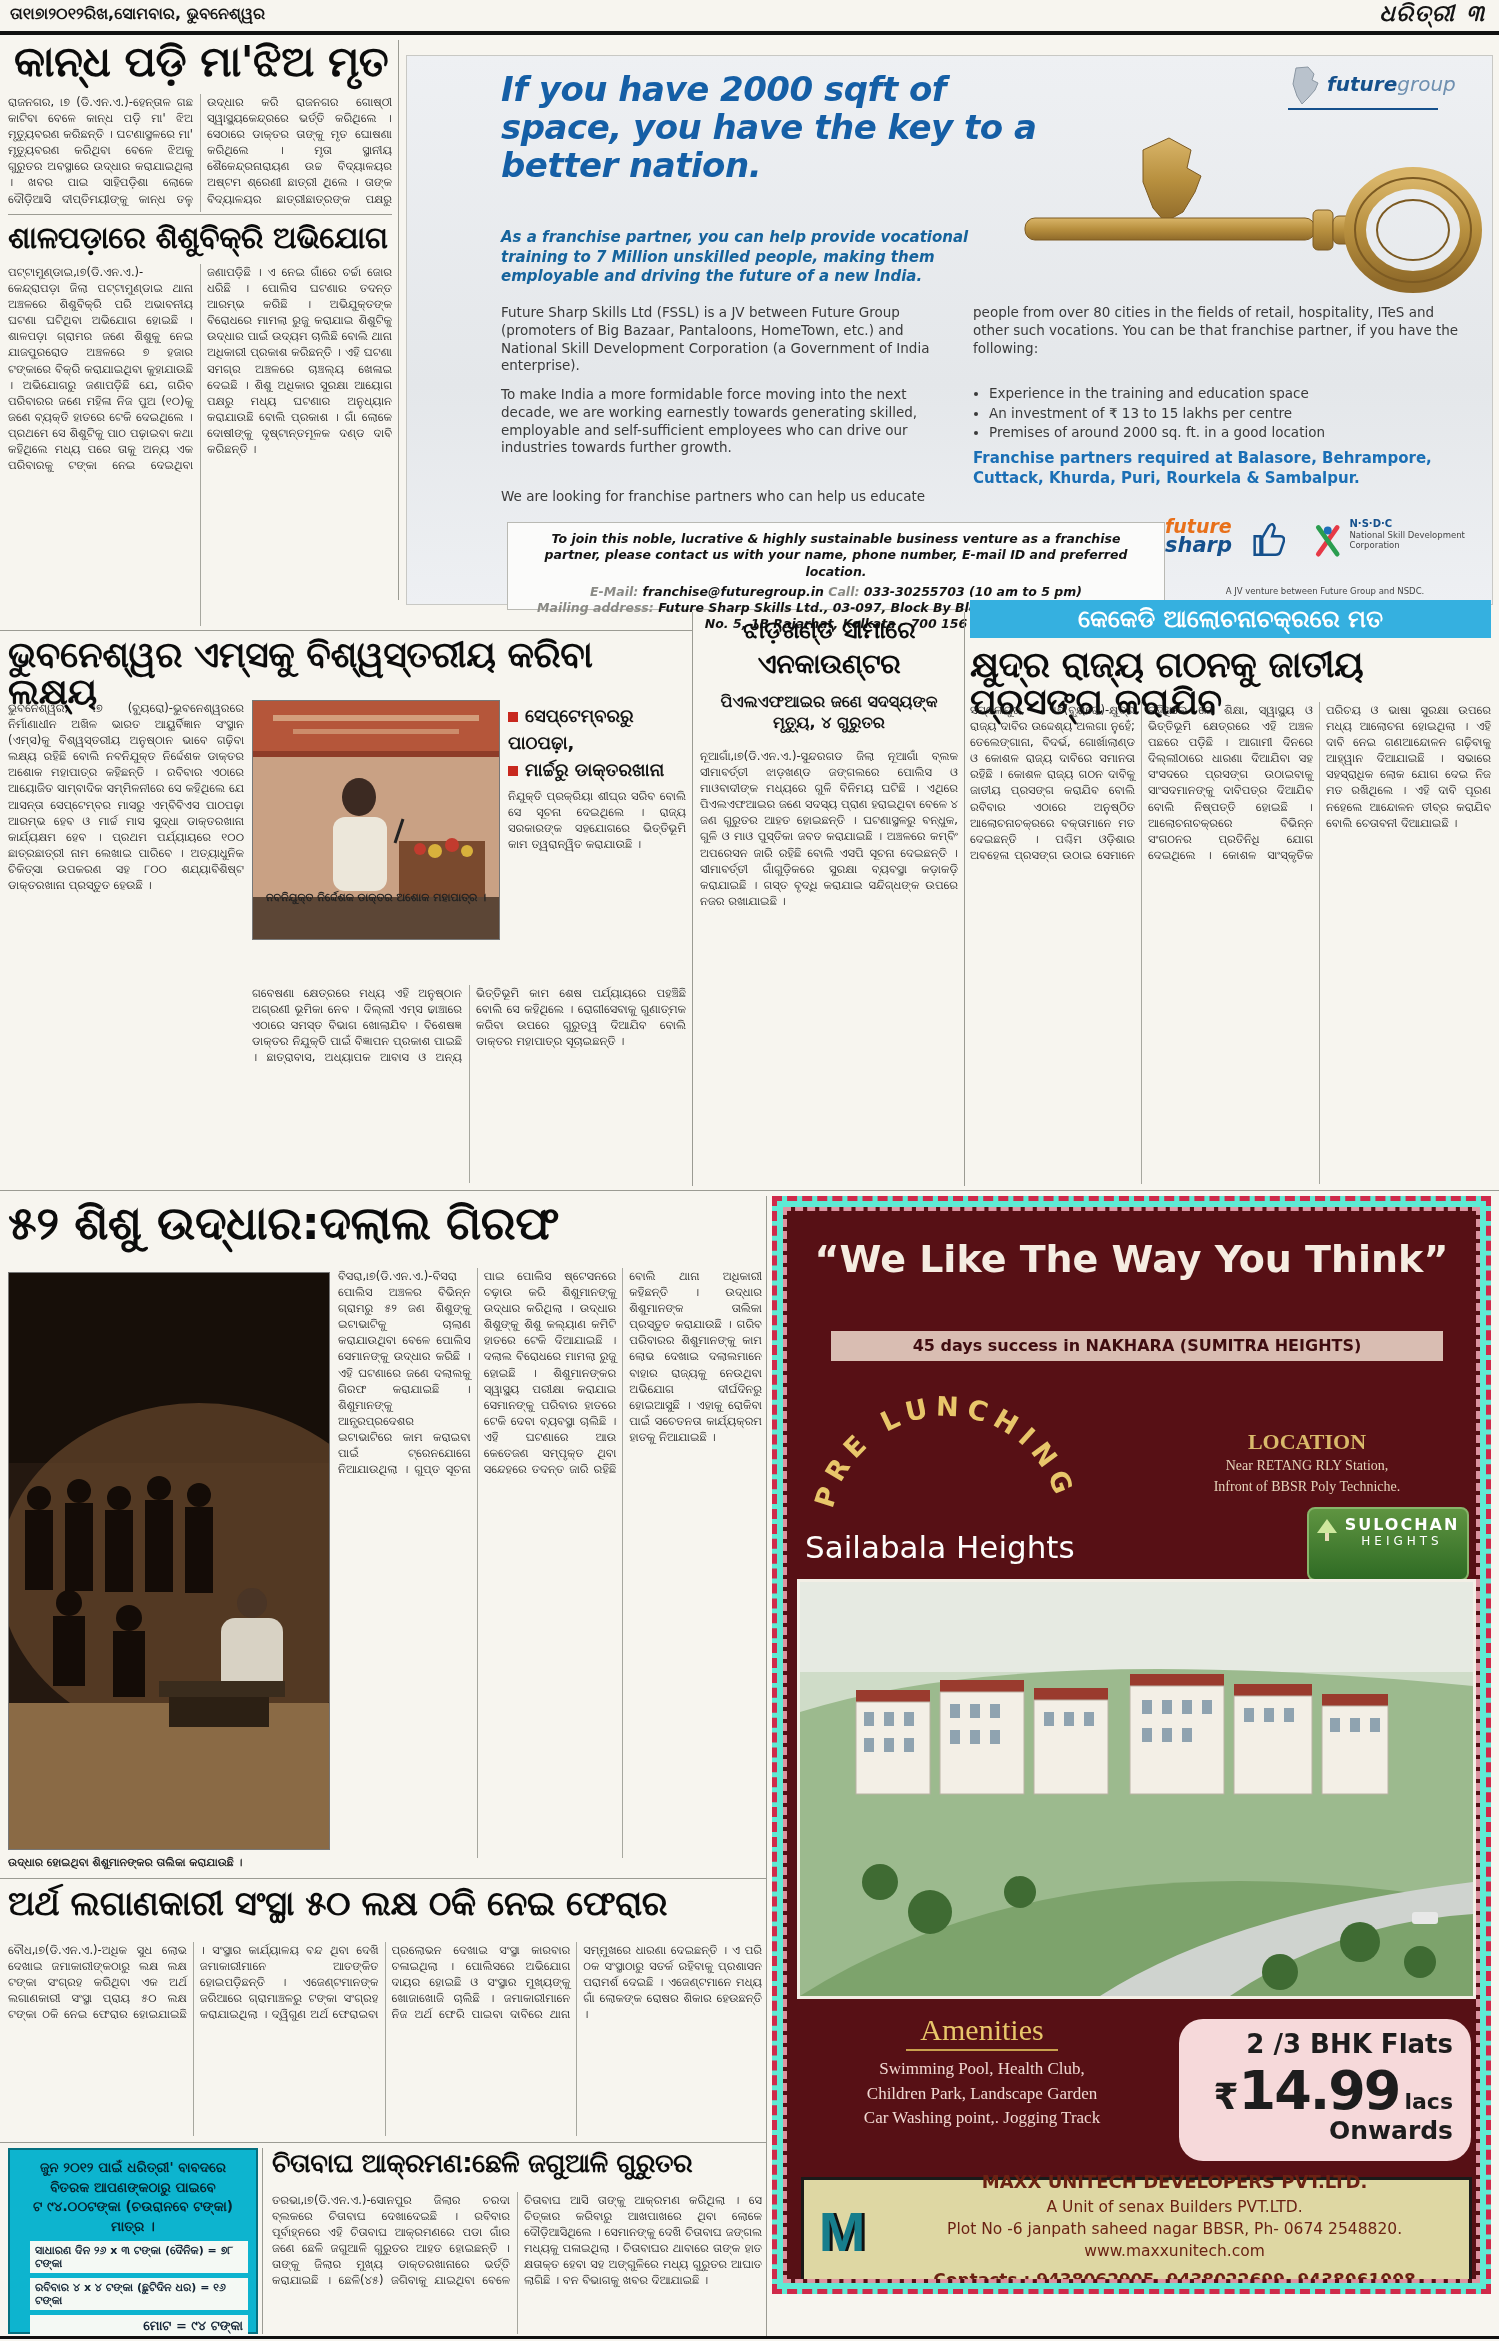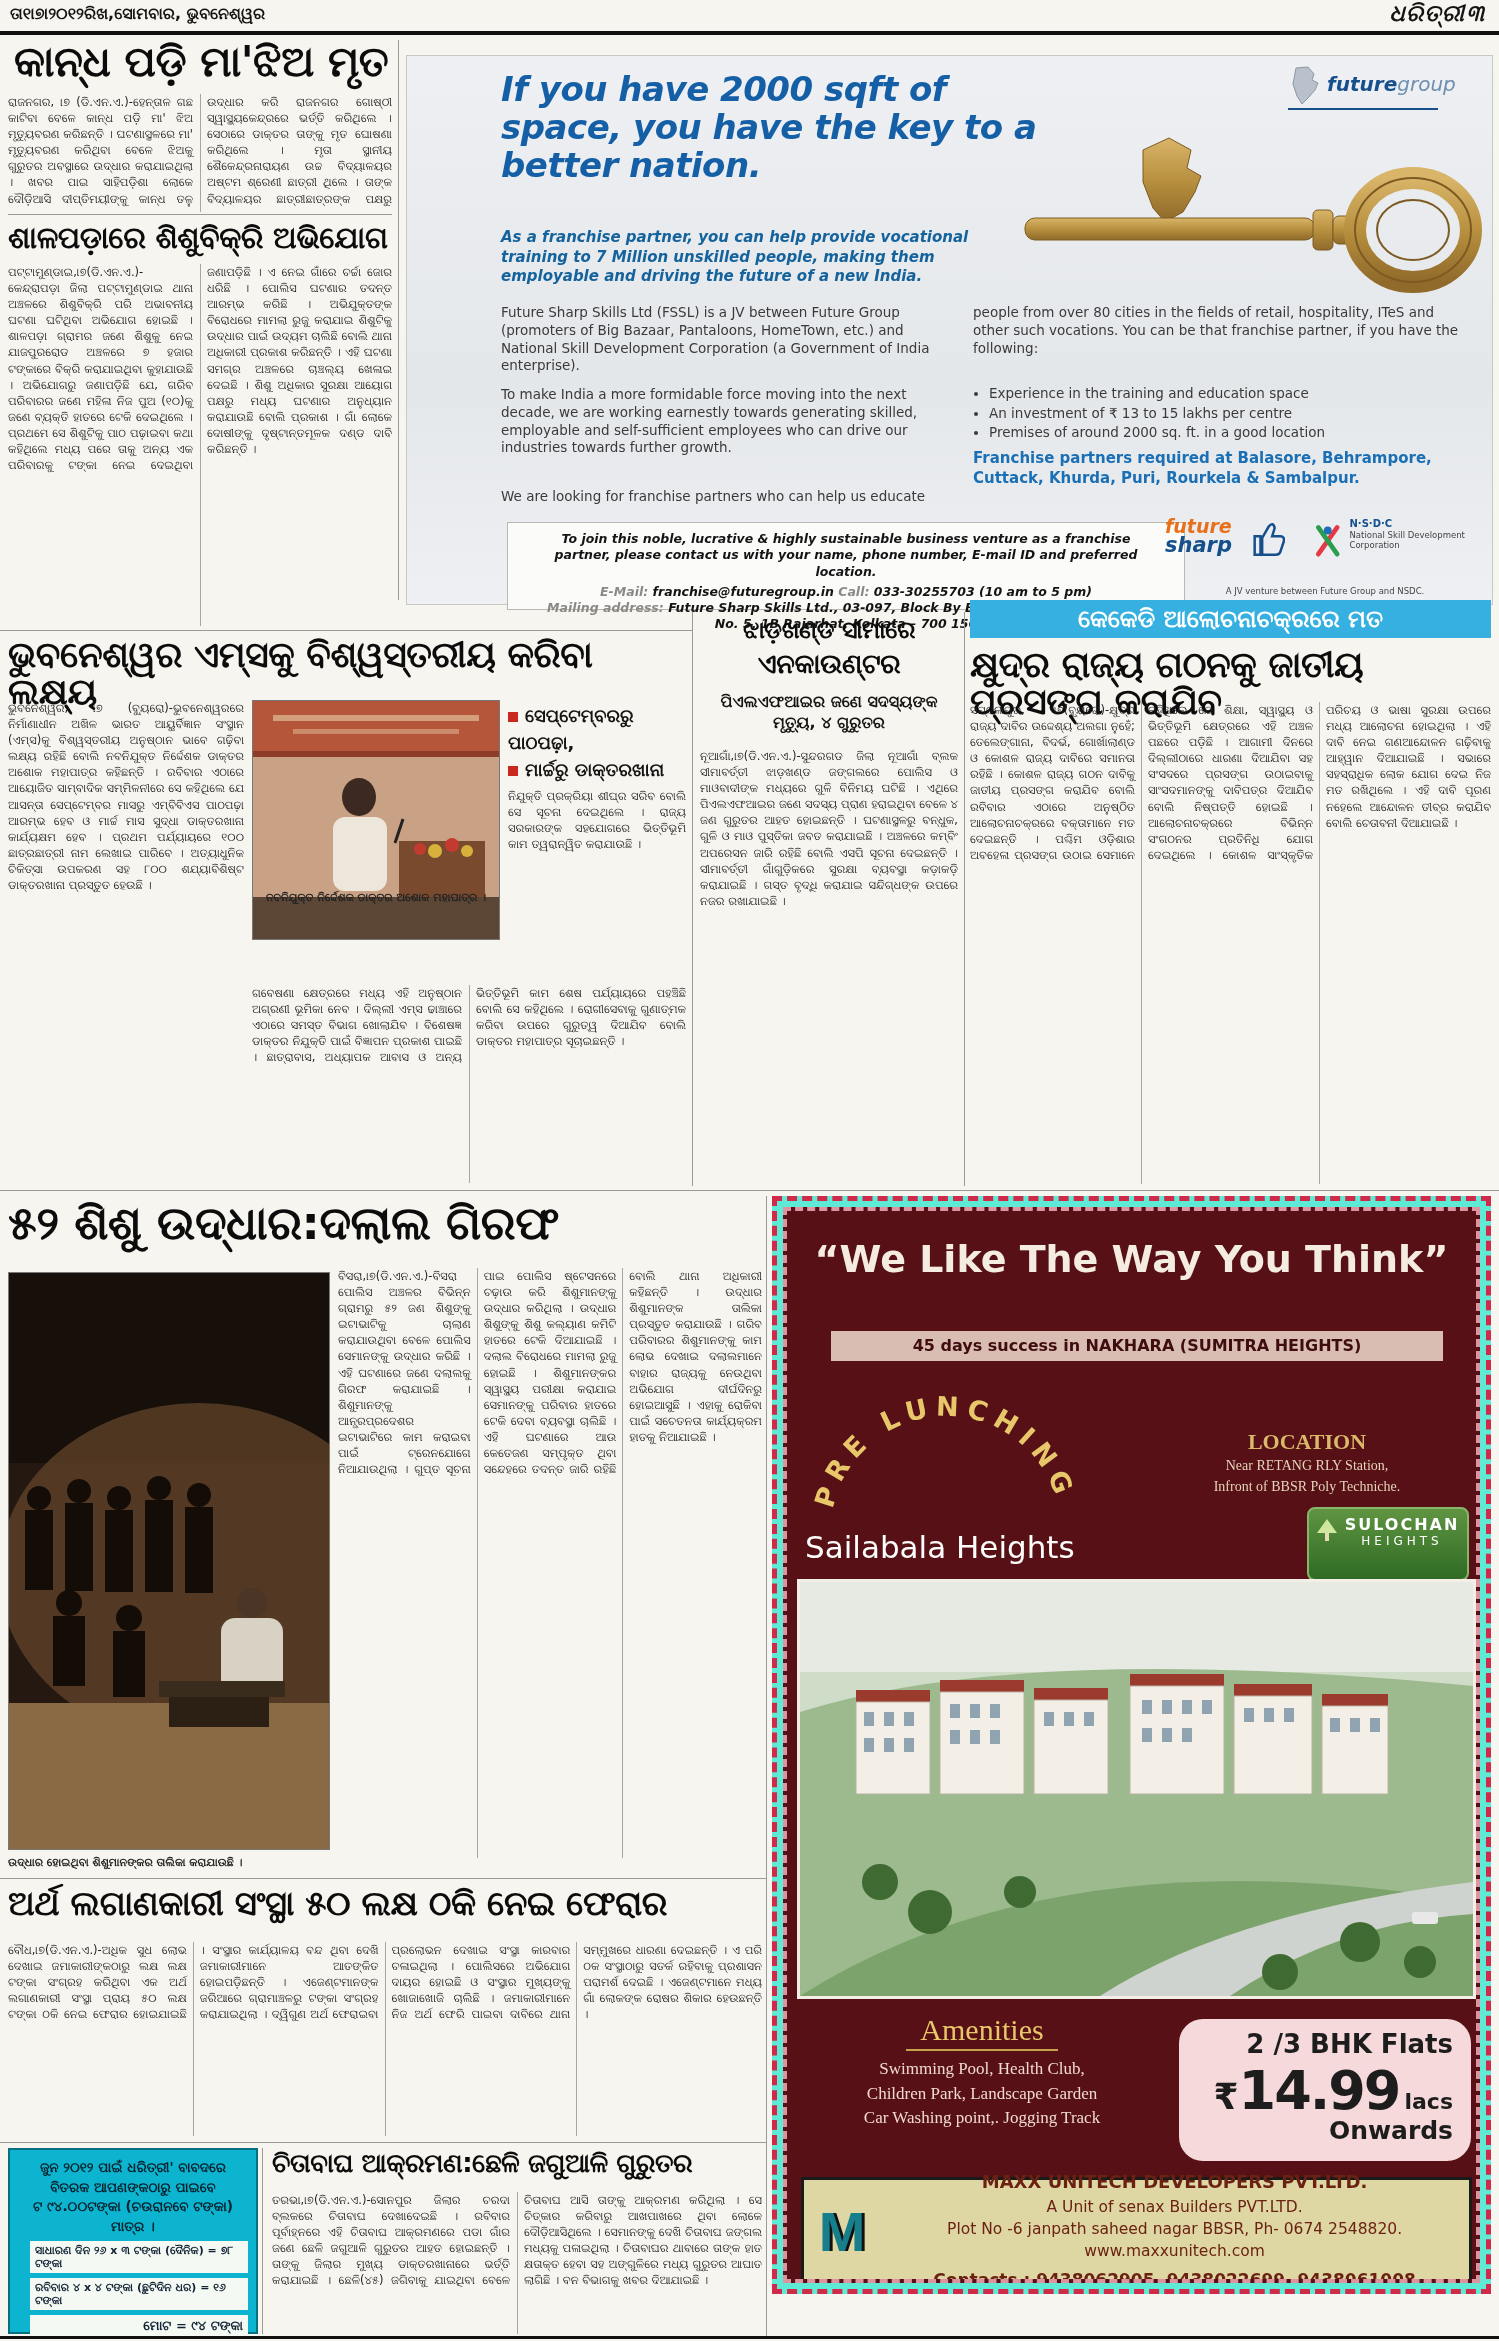--- a/index.html
+++ b/index.html
@@ -17,21 +17,21 @@
   .caption{font-size:11px;font-weight:bold;color:#222;}
   .masthead{font-size:16px;font-weight:bold;}
   .brand{font-size:23px;font-weight:bold;font-style:italic;letter-spacing:1px;}
   
   .fad{background:linear-gradient(180deg,#eef0f3 0%,#e4e7ea 60%,#eef0f3 100%);border:1px solid #c8c8c4;}
   .fad-head{color:#155fa6;font-style:italic;font-weight:bold;font-size:34px;line-height:1.12;letter-spacing:-0.5px;}
   .fad-sub{color:#15639c;font-style:italic;font-weight:bold;font-size:15px;line-height:1.3;}
   .fad-p{font-size:13.5px;line-height:1.32;color:#3a3a3a;text-align:left;}
   .fad-blue{color:#1a6fb5;font-weight:bold;font-size:15px;line-height:1.35;}
   .fad-bullets{font-size:13.5px;color:#3a3a3a;line-height:1.45;margin:20px 0 0 0;padding-left:16px;}
-  .fad-contact{background:#fbfbfa;border:1px solid #b9b9b3;text-align:center;padding:8px 28px;}
+  .fad-contact{background:#fbfbfa;border:1px solid #b9b9b3;text-align:center;padding:8px 18px;}
   .fad-it{font-style:italic;font-weight:bold;font-size:12.5px;color:#141414;line-height:1.3;}
   .fad-lbl{color:#8a8a85;}
   .fglogo{color:#15508c;font-weight:bold;font-style:italic;font-size:20px;letter-spacing:0;}
   .fglogo .lt{color:#6e8fb0;font-weight:normal;}
   
   .kicker{background:#35b0e0;color:#fff;font-weight:bold;font-size:24px;text-align:center;line-height:38px;}
   
   .realty{border:5px dashed #cf2a4a;background:#5eead4;padding:6px;box-sizing:border-box;}
   .realty-in{position:relative;width:100%;height:100%;background:#571015;border:4px dashed #dd93a0;box-sizing:border-box;overflow:hidden;}
   .rq{color:#f5ece1;font-weight:bold;font-size:38px;text-align:center;letter-spacing:0;}
@@ -60,21 +60,21 @@
   .nsdc-s{font-size:8.5px;color:#444;line-height:1.2;}
   .sharp-f{color:#e8701a;font-weight:bold;font-style:italic;font-size:19px;line-height:0.9;}
   .sharp-s{color:#15508c;font-weight:bold;font-style:italic;font-size:21px;line-height:1;}
 </style>
 </head>
 <body>
 
 <div class="page">
 
   <div class="abs masthead" style="left:10px;top:4px;width:900px;">ତା୧୲୭୲୨୦୧୨ରିଖ,ସୋମବାର, ଭୁବନେଶ୍ୱର</div>
-  <div class="abs brand" style="right:34px;top:0px;margin-left:45px;">ଧରିତ୍ରୀ</div>
+  <div class="abs brand" style="right:44px;top:0px;margin-left:45px;">ଧରିତ୍ରୀ</div>
   <div class="abs brand" style="right:14px;top:0px;">୩</div>
   <div class="abs rule" style="left:0;top:31px;width:1499px;height:4px;"></div>
 
   <div class="abs head" style="left:8px;top:40px;width:384px;font-size:42px;margin-left:6px;">କାନ୍ଧ ପଡ଼ି ମା'ଝିଅ ମୃତ</div>
   <div class="abs tx c2" style="left:8px;top:94px;width:384px;height:118px;">ରାଜନଗର, ୲୭ (ଡି.ଏନ.ଏ.)-ହେନ୍ତାଳ ଗଛ କାଟିବା ବେଳେ କାନ୍ଧ ପଡ଼ି ମା' ଝିଅ ମୃତ୍ୟୁବରଣ କରିଛନ୍ତି । ଘଟଣାସ୍ଥଳରେ ମା' ମୃତ୍ୟୁବରଣ କରିଥିବା ବେଳେ ଝିଅକୁ ଗୁରୁତର ଅବସ୍ଥାରେ ଉଦ୍ଧାର କରାଯାଇଥିଲା । ଖବର ପାଇ ସାହିପଡ଼ିଶା ଲୋକେ ଦୌଡ଼ିଆସି ଦୀପ୍ତିମୟୀଙ୍କୁ କାନ୍ଧ ତଳୁ ଉଦ୍ଧାର କରି ରାଜନଗର ଗୋଷ୍ଠୀ ସ୍ୱାସ୍ଥ୍ୟକେନ୍ଦ୍ରରେ ଭର୍ତ୍ତି କରିଥିଲେ । ସେଠାରେ ଡାକ୍ତର ତାଙ୍କୁ ମୃତ ଘୋଷଣା କରିଥିଲେ । ମୃତା ସ୍ଥାନୀୟ ଶୈକେନ୍ଦ୍ରନାରାୟଣ ଉଚ୍ଚ ବିଦ୍ୟାଳୟର ଅଷ୍ଟମ ଶ୍ରେଣୀ ଛାତ୍ରୀ ଥିଲେ । ତାଙ୍କ ବିଦ୍ୟାଳୟର ଛାତ୍ରୀଛାତ୍ରଙ୍କ ପକ୍ଷରୁ ଶୋକ ପ୍ରକାଶ କରାଯାଇଛି । ଏ ସମ୍ପର୍କରେ କେନ୍ଦ୍ରାପଡ଼ା ଜିଲାପାଳ ପ୍ରଦୀପ୍ତ କୁମାର ମହାପାତ୍ର ମୃତକଙ୍କ ପରିବାରକୁ ରେଡ଼କ୍ରସ ପାଣ୍ଠିରୁ ଅର୍ଥ ପ୍ରଦାନ କରିଛନ୍ତି ।</div>
 
   <div class="hrule" style="left:8px;top:214px;width:384px;"></div>
   <div class="abs head" style="left:8px;top:222px;width:384px;font-size:30px;">ଶାଳପଡ଼ାରେ ଶିଶୁବିକ୍ରି ଅଭିଯୋଗ</div>
   <div class="abs tx c2" style="left:8px;top:264px;width:384px;height:362px;">ପଟ୍ଟାମୁଣ୍ଡାଇ,୲୭(ଡି.ଏନ.ଏ.)-କେନ୍ଦ୍ରାପଡ଼ା ଜିଲା ପଟ୍ଟାମୁଣ୍ଡାଇ ଥାନା ଅଞ୍ଚଳରେ ଶିଶୁବିକ୍ରି ପରି ଅଭାବନୀୟ ଘଟଣା ଘଟିଥିବା ଅଭିଯୋଗ ହୋଇଛି । ଶାଳପଡ଼ା ଗ୍ରାମର ଜଣେ ଶିଶୁକୁ ନେଇ ଯାଜପୁରରୋଡ ଅଞ୍ଚଳରେ ୭ ହଜାର ଟଙ୍କାରେ ବିକ୍ରି କରାଯାଇଥିବା କୁହାଯାଉଛି । ଅଭିଯୋଗରୁ ଜଣାପଡ଼ିଛି ଯେ, ଗରିବ ପରିବାରର ଜଣେ ମହିଳା ନିଜ ପୁଅ (୧୦)କୁ ଜଣେ ବ୍ୟକ୍ତି ହାତରେ ଟେକି ଦେଇଥିଲେ । ପ୍ରଥମେ ସେ ଶିଶୁଟିକୁ ପାଠ ପଢ଼ାଇବା କଥା କହିଥିଲେ ମଧ୍ୟ ପରେ ତାକୁ ଅନ୍ୟ ଏକ ପରିବାରକୁ ଟଙ୍କା ନେଇ ଦେଇଥିବା ଜଣାପଡ଼ିଛି । ଏ ନେଇ ଗାଁରେ ଚର୍ଚ୍ଚା ଜୋର ଧରିଛି । ପୋଲିସ ଘଟଣାର ତଦନ୍ତ ଆରମ୍ଭ କରିଛି । ଅଭିଯୁକ୍ତଙ୍କ ବିରୋଧରେ ମାମଲା ରୁଜୁ କରାଯାଇ ଶିଶୁଟିକୁ ଉଦ୍ଧାର ପାଇଁ ଉଦ୍ୟମ ଚାଲିଛି ବୋଲି ଥାନା ଅଧିକାରୀ ପ୍ରକାଶ କରିଛନ୍ତି । ଏହି ଘଟଣା ସମଗ୍ର ଅଞ୍ଚଳରେ ଚାଞ୍ଚଲ୍ୟ ଖେଳାଇ ଦେଇଛି । ଶିଶୁ ଅଧିକାର ସୁରକ୍ଷା ଆୟୋଗ ପକ୍ଷରୁ ମଧ୍ୟ ଘଟଣାର ଅନୁଧ୍ୟାନ କରାଯାଉଛି ବୋଲି ପ୍ରକାଶ । ଗାଁ ଲୋକେ ଦୋଷୀଙ୍କୁ ଦୃଷ୍ଟାନ୍ତମୂଳକ ଦଣ୍ଡ ଦାବି କରିଛନ୍ତି ।</div>
 

